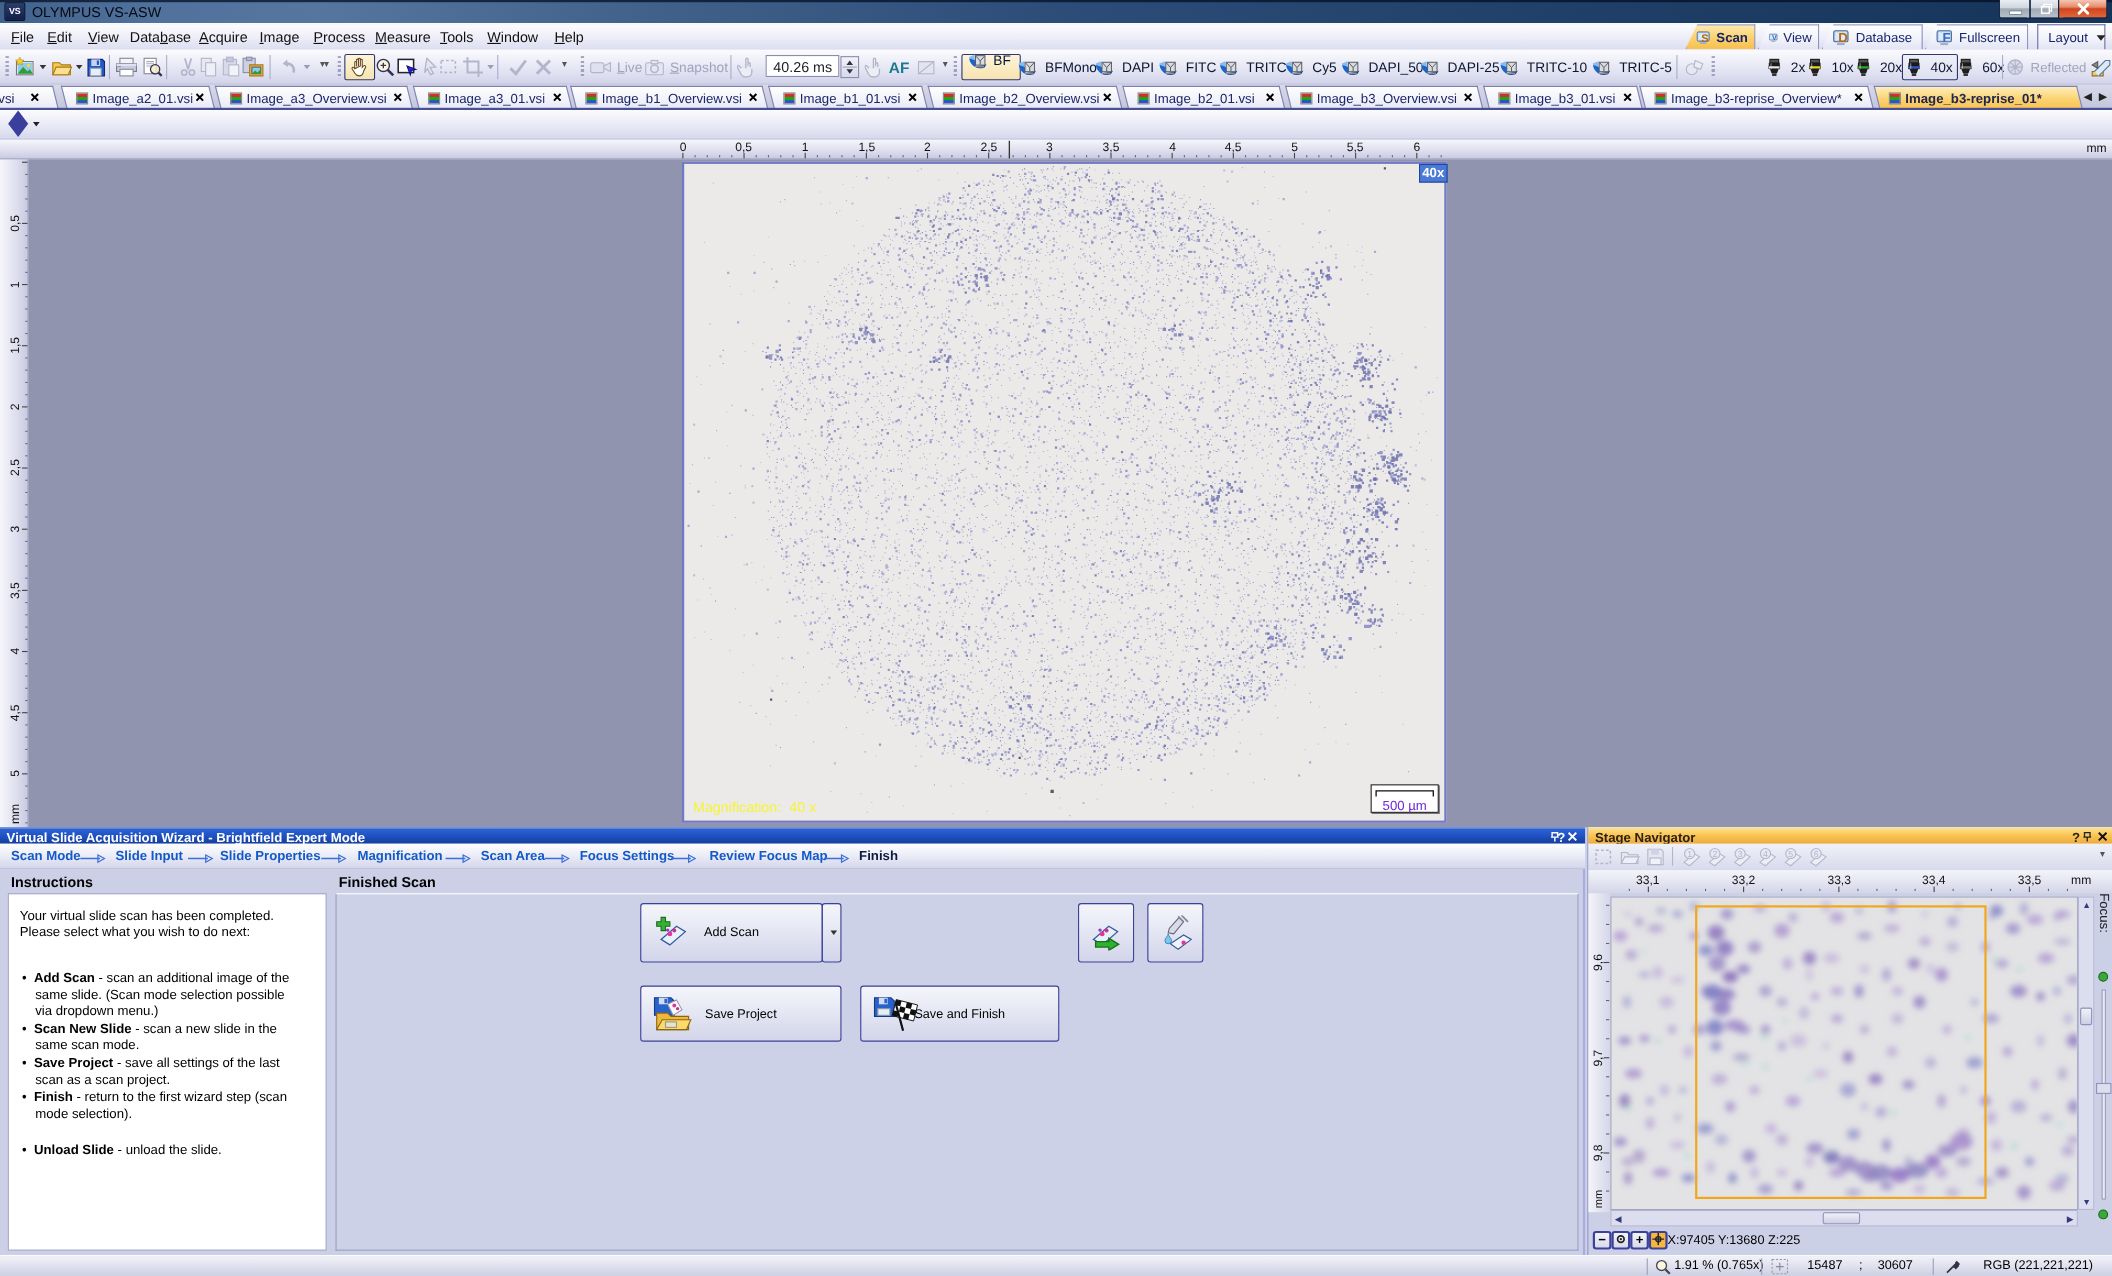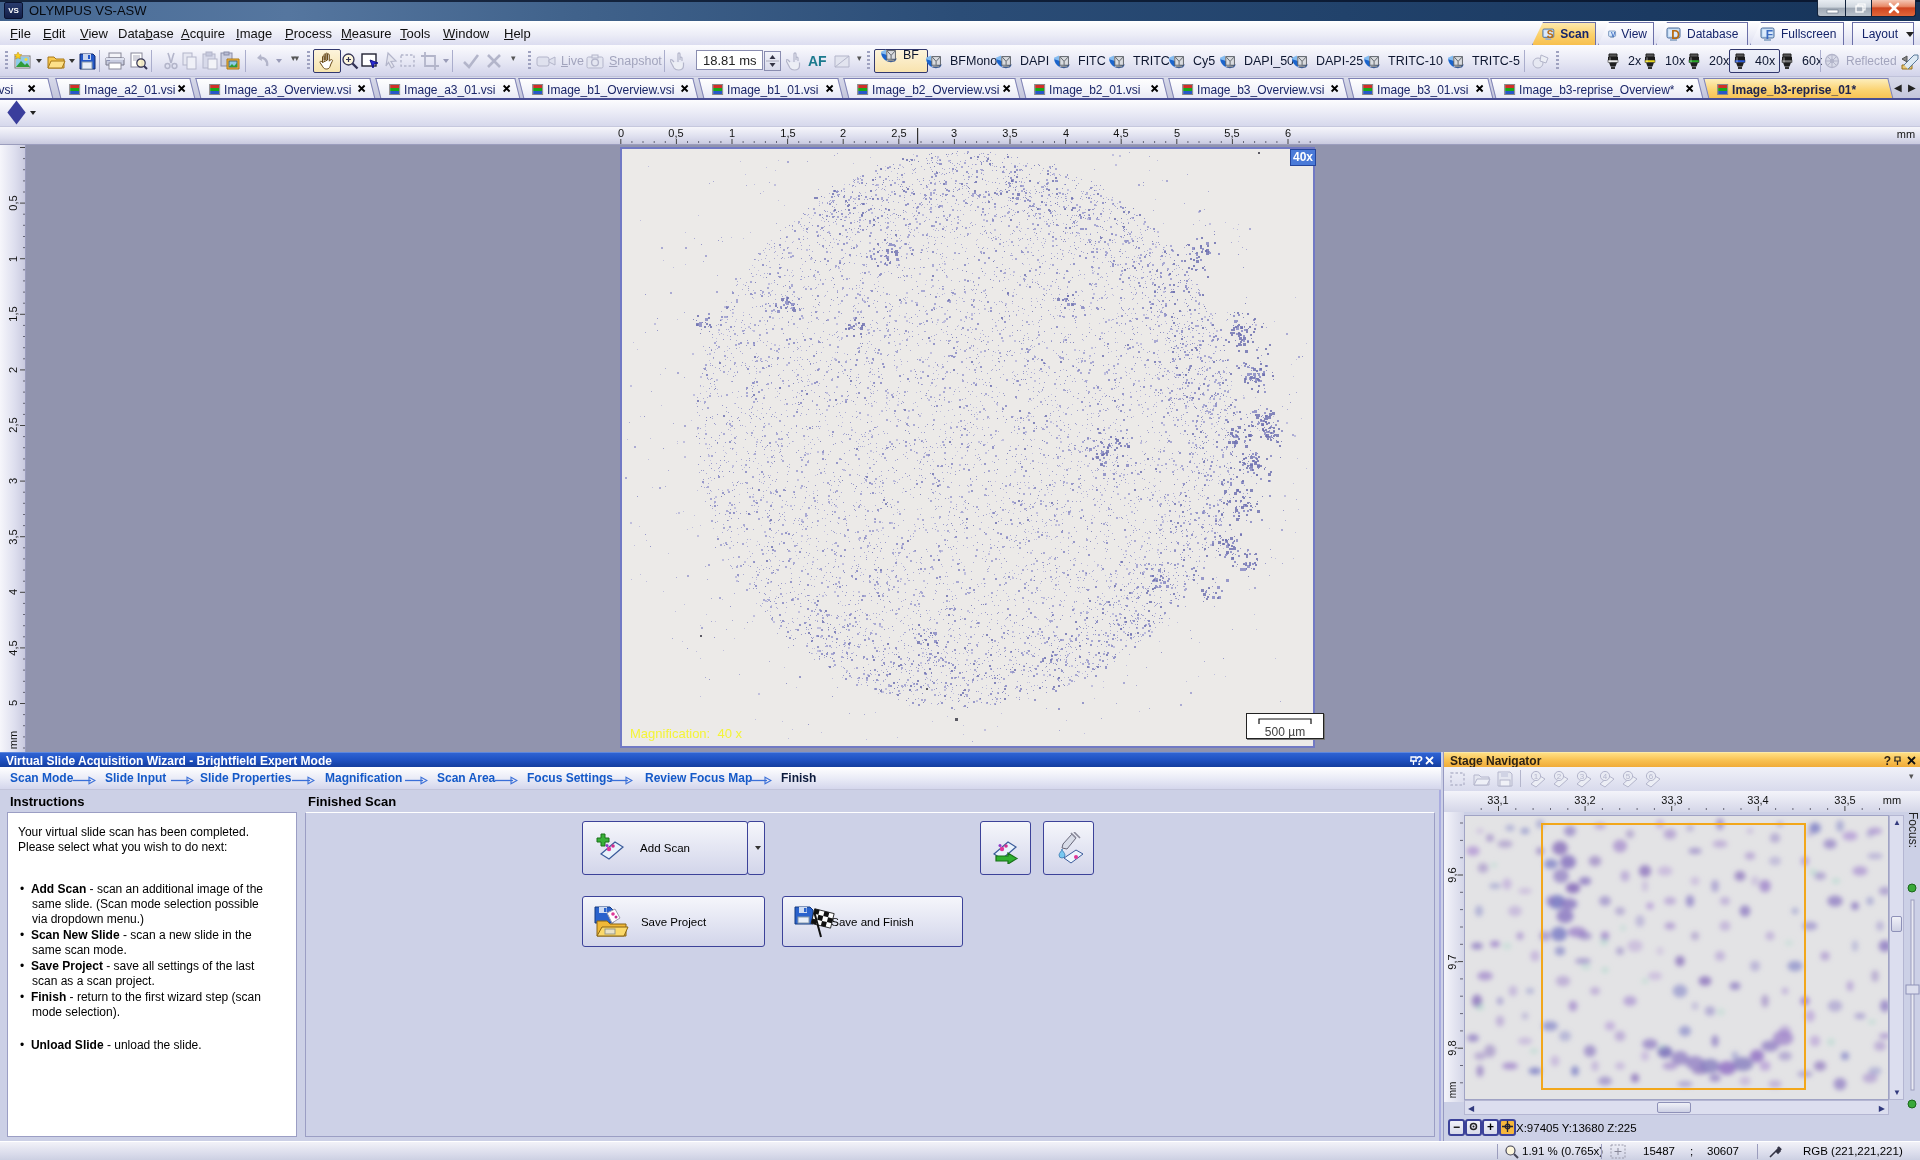--- a/index.html
+++ b/index.html
@@ -47,21 +47,21 @@
 #drow{left:0;top:100px;width:1920px;height:27px;background:linear-gradient(#fcfcfe,#e8e9f5 55%,#d6d8ec);border-bottom:1px solid #c6c8de}
 #diam{left:9px;top:5px;width:15px;height:15px;background:#3a3e9c;transform:rotate(45deg) skew(8deg,8deg)}
 
 #hruler{left:0;top:127px;width:1920px;height:18px;background:linear-gradient(#f6f6fb,#dddeee 60%,#c9cadf);border-bottom:1px solid #9b9dbd}
 #vruler{left:0;top:145px;width:26px;height:607px;background:linear-gradient(90deg,#f6f6fb,#dddeee 60%,#c9cadf);border-right:1px solid #9b9dbd}
 
 #imgarea{left:26px;top:145px;width:1894px;height:607px;background:#9194ae}
 #slide{position:absolute;left:594px;top:2px;width:695px;height:601px;background:#eceae8;border:2px solid #7179c4}
 #maglbl{position:absolute;left:1264px;top:4px;width:26px;height:17px;background:#4a7ad8;border:1px solid #24459c;color:#fff;font-weight:bold;font-size:12px;text-align:center;line-height:15px}
 #magtxt{position:absolute;left:10px;bottom:6px;color:#f4f438;font-size:13px}
-#sbar{position:absolute;right:8px;bottom:8px;width:78px;height:26px;background:#fff;border:1px solid #222;box-shadow:1px 1px 0 #777;font-size:12px;color:#404040;text-align:center}
+#sbar{position:absolute;right:8px;bottom:8px;width:62px;height:26px;background:#fff;border:1px solid #222;box-shadow:1px 1px 0 #777;font-size:12px;color:#6d28d9;text-align:center}
 
 #wiztitle{left:0;top:752px;width:1441px;height:15px;background:linear-gradient(#2f63d2,#2053c4 45%,#143e9e);border-top:1px solid #5d87dd;color:#fff;font-size:12px;font-weight:bold;padding:1px 0 0 6px}
 #wizsteps{left:0;top:767px;width:1441px;height:23px;background:linear-gradient(#ffffff,#e6e8f5 60%,#d4d6ec);font-size:12px;font-weight:bold;color:#1459c8;border-bottom:1px solid #c2c4da}
 #wizsteps span{position:absolute;top:4px}
 #wizbody{left:0;top:790px;width:1441px;height:351px;background:#ccd0e6;border-right:2px solid #a9ace0}
 .phdr{position:absolute;font-size:13px;font-weight:bold;color:#000}
 #instrbox{position:absolute;left:7px;top:22px;width:290px;height:325px;background:#fff;border:1px solid #9b9ec4;font-size:12px;color:#000;line-height:15px}
 #finbox{position:absolute;left:305px;top:22px;width:1130px;height:325px;background:#cdd1e7;border:1px solid #9b9ec4;border-top:1px solid #fff}
 .wbtn2{position:absolute;background:linear-gradient(#f5f6fb,#e2e4f2 55%,#d2d5ea);border:1px solid #3c4299;border-radius:3px;font-size:11.5px;color:#000;display:flex;align-items:center;justify-content:center;white-space:nowrap}
 
@@ -286,21 +286,21 @@
           <circle cx="10" cy="10.5" r="3.4" fill="none" stroke="#b3b5ca" stroke-width="1.4"></circle>
         </svg>
         <span class="glabel"><u>S</u>napshot</span>
       </div>
       <div class="tsep" style="left:664px"></div>
       <div class="titem" style="left:670px">
         <svg width="18" height="20" viewBox="0 0 18 20" style="">
           <path d="M8 3v8M8 3c0-1.5 2-1.5 2 0v6m0-2c0-1.3 2-1.3 2 0v3m-8 1l-2-2c-1-1-2.3 0-1.6 1.2L4 17c1 1.6 2.4 2 4.5 2 3 0 5-1.5 5-4.5v-3" fill="#eceef5" stroke="#b3b5ca" stroke-width="1.2"></path>
         </svg>
       </div>
-      <div id="expo">18.81 ms</div>
+      <div id="expo">40.26 ms</div>
       <div id="spin"><svg width="15" height="18">
           <path d="M7.5 3l3 4h-6z" fill="#334"></path>
           <path d="M7.5 15l-3-4h6z" fill="#334"></path>
           <path d="M1 9h13" stroke="#aab"></path>
         </svg></div>
       <div class="titem" style="left:786px">
         <svg width="18" height="20" viewBox="0 0 18 20" style="">
           <path d="M8 3v8M8 3c0-1.5 2-1.5 2 0v6m0-2c0-1.3 2-1.3 2 0v3m-8 1l-2-2c-1-1-2.3 0-1.6 1.2L4 17c1 1.6 2.4 2 4.5 2 3 0 5-1.5 5-4.5v-3" fill="#eceef5" stroke="#b3b5ca" stroke-width="1.2"></path>
         </svg>
       </div>

